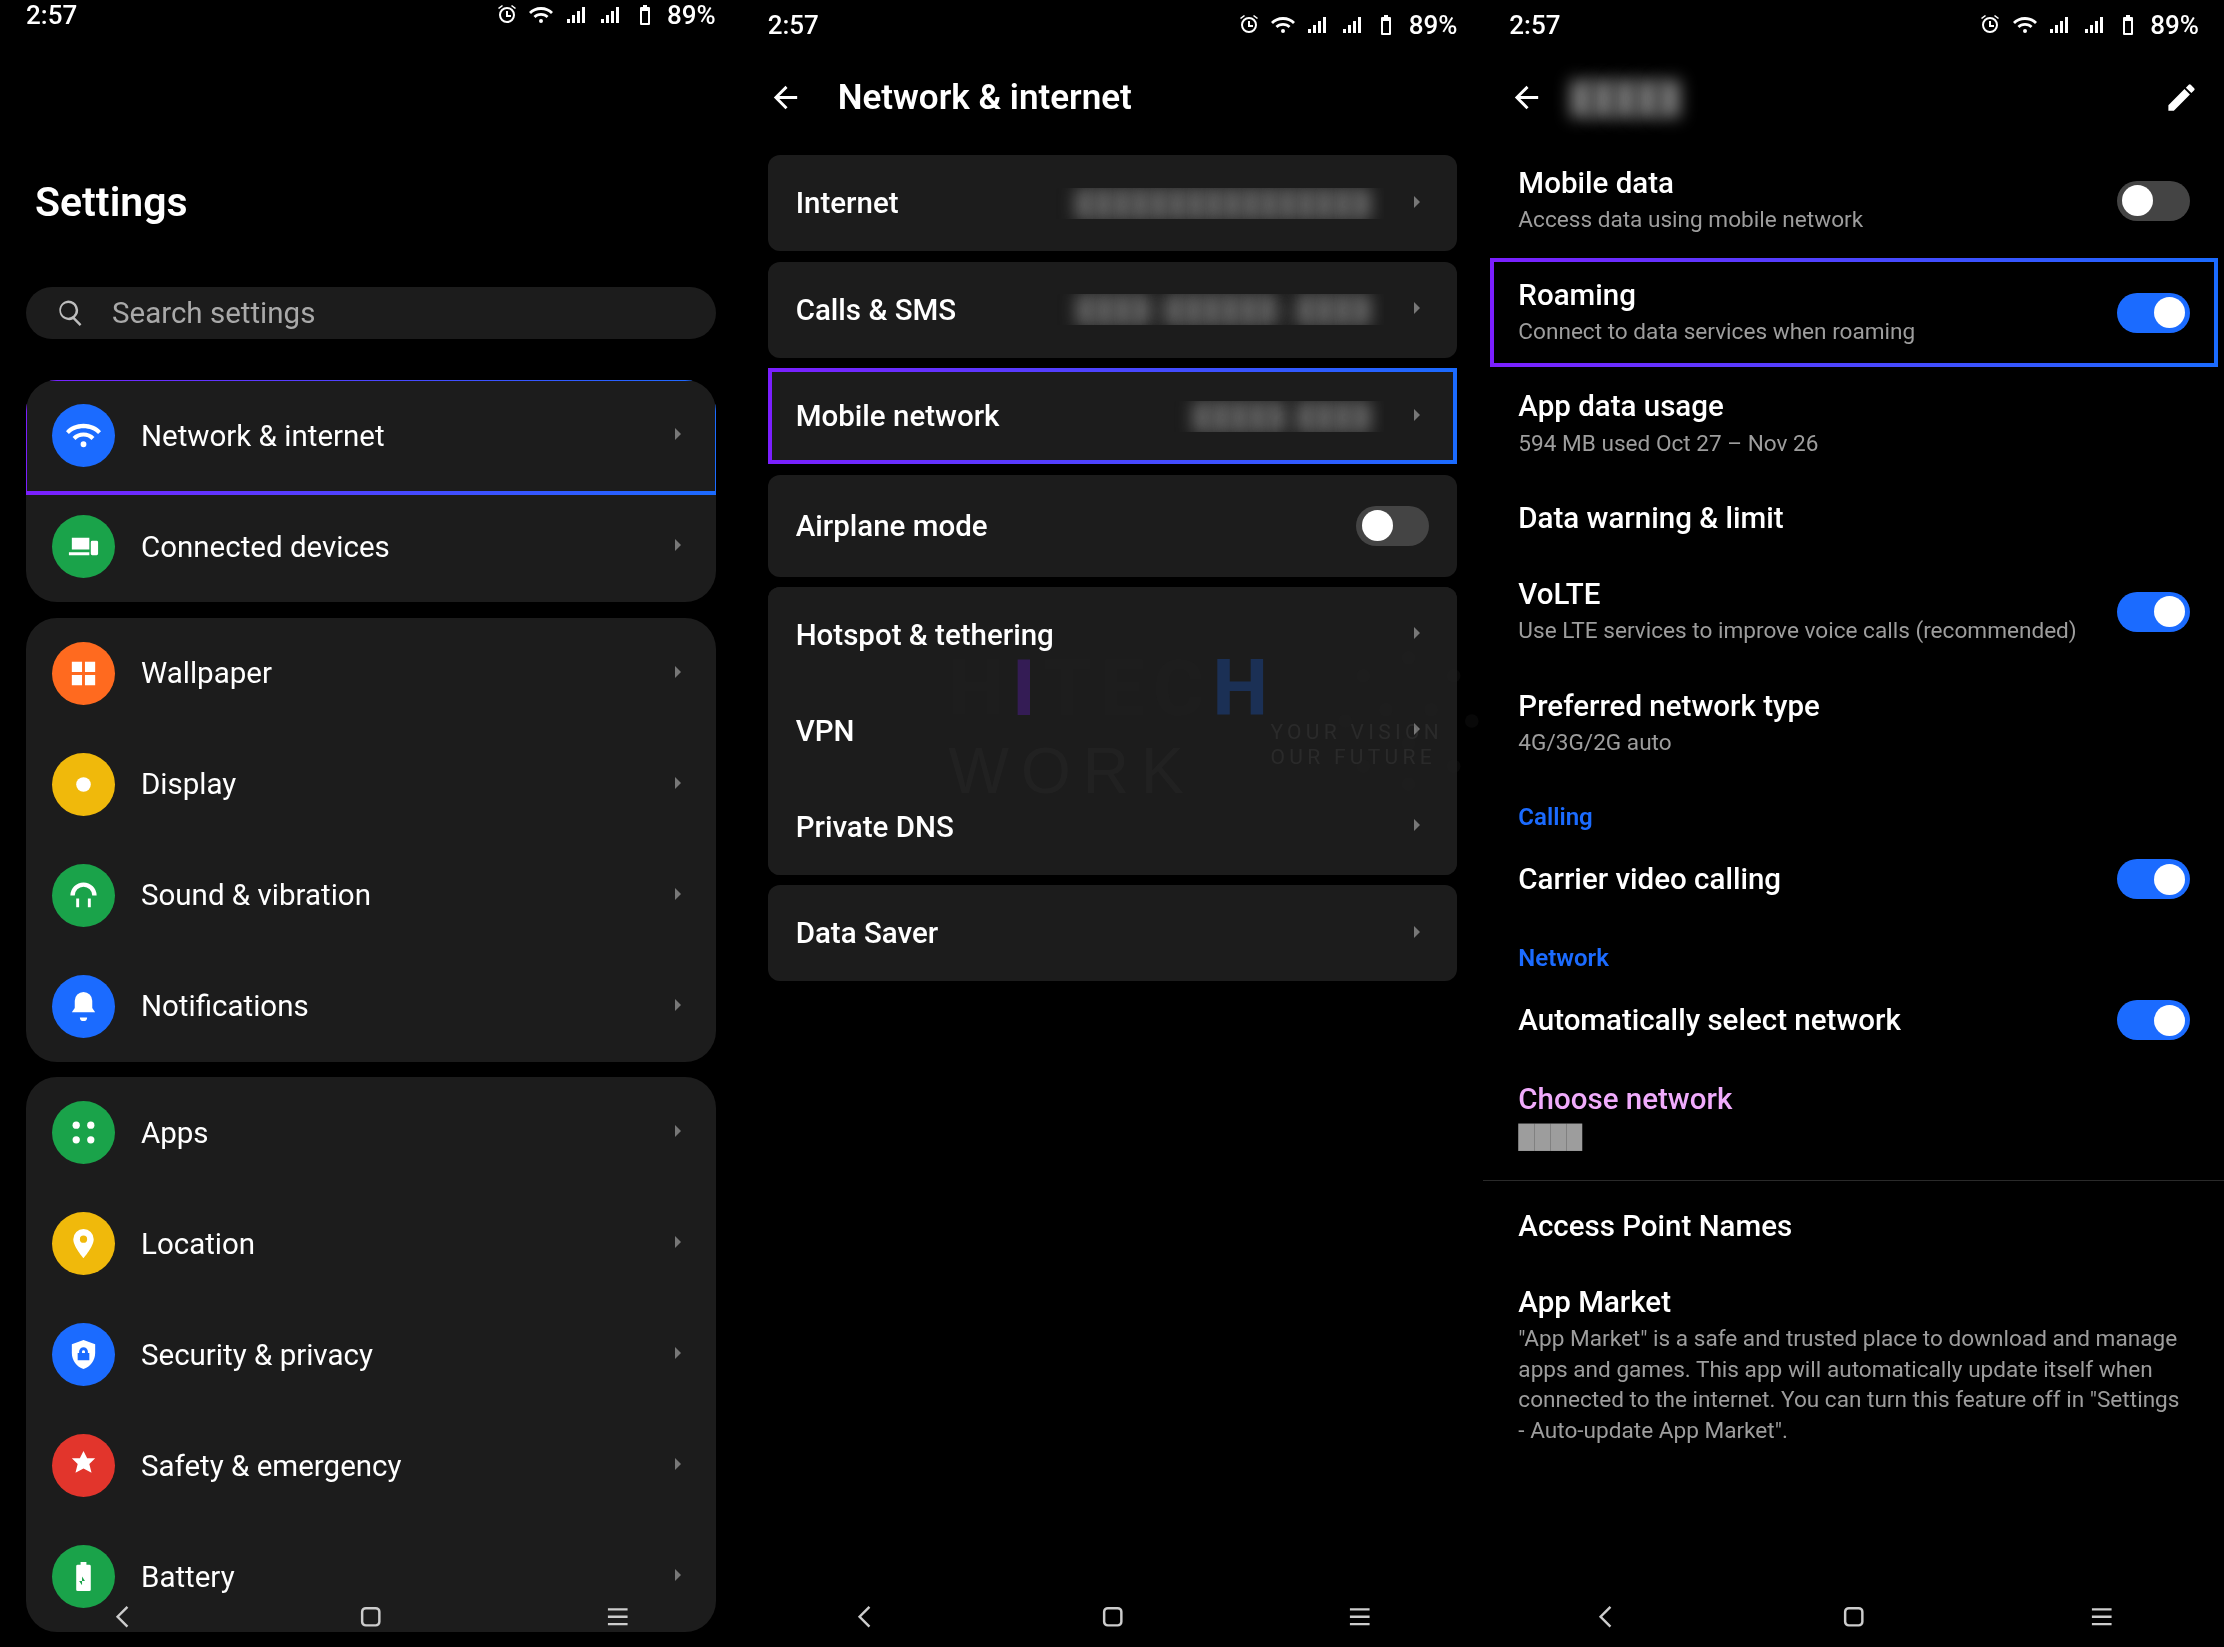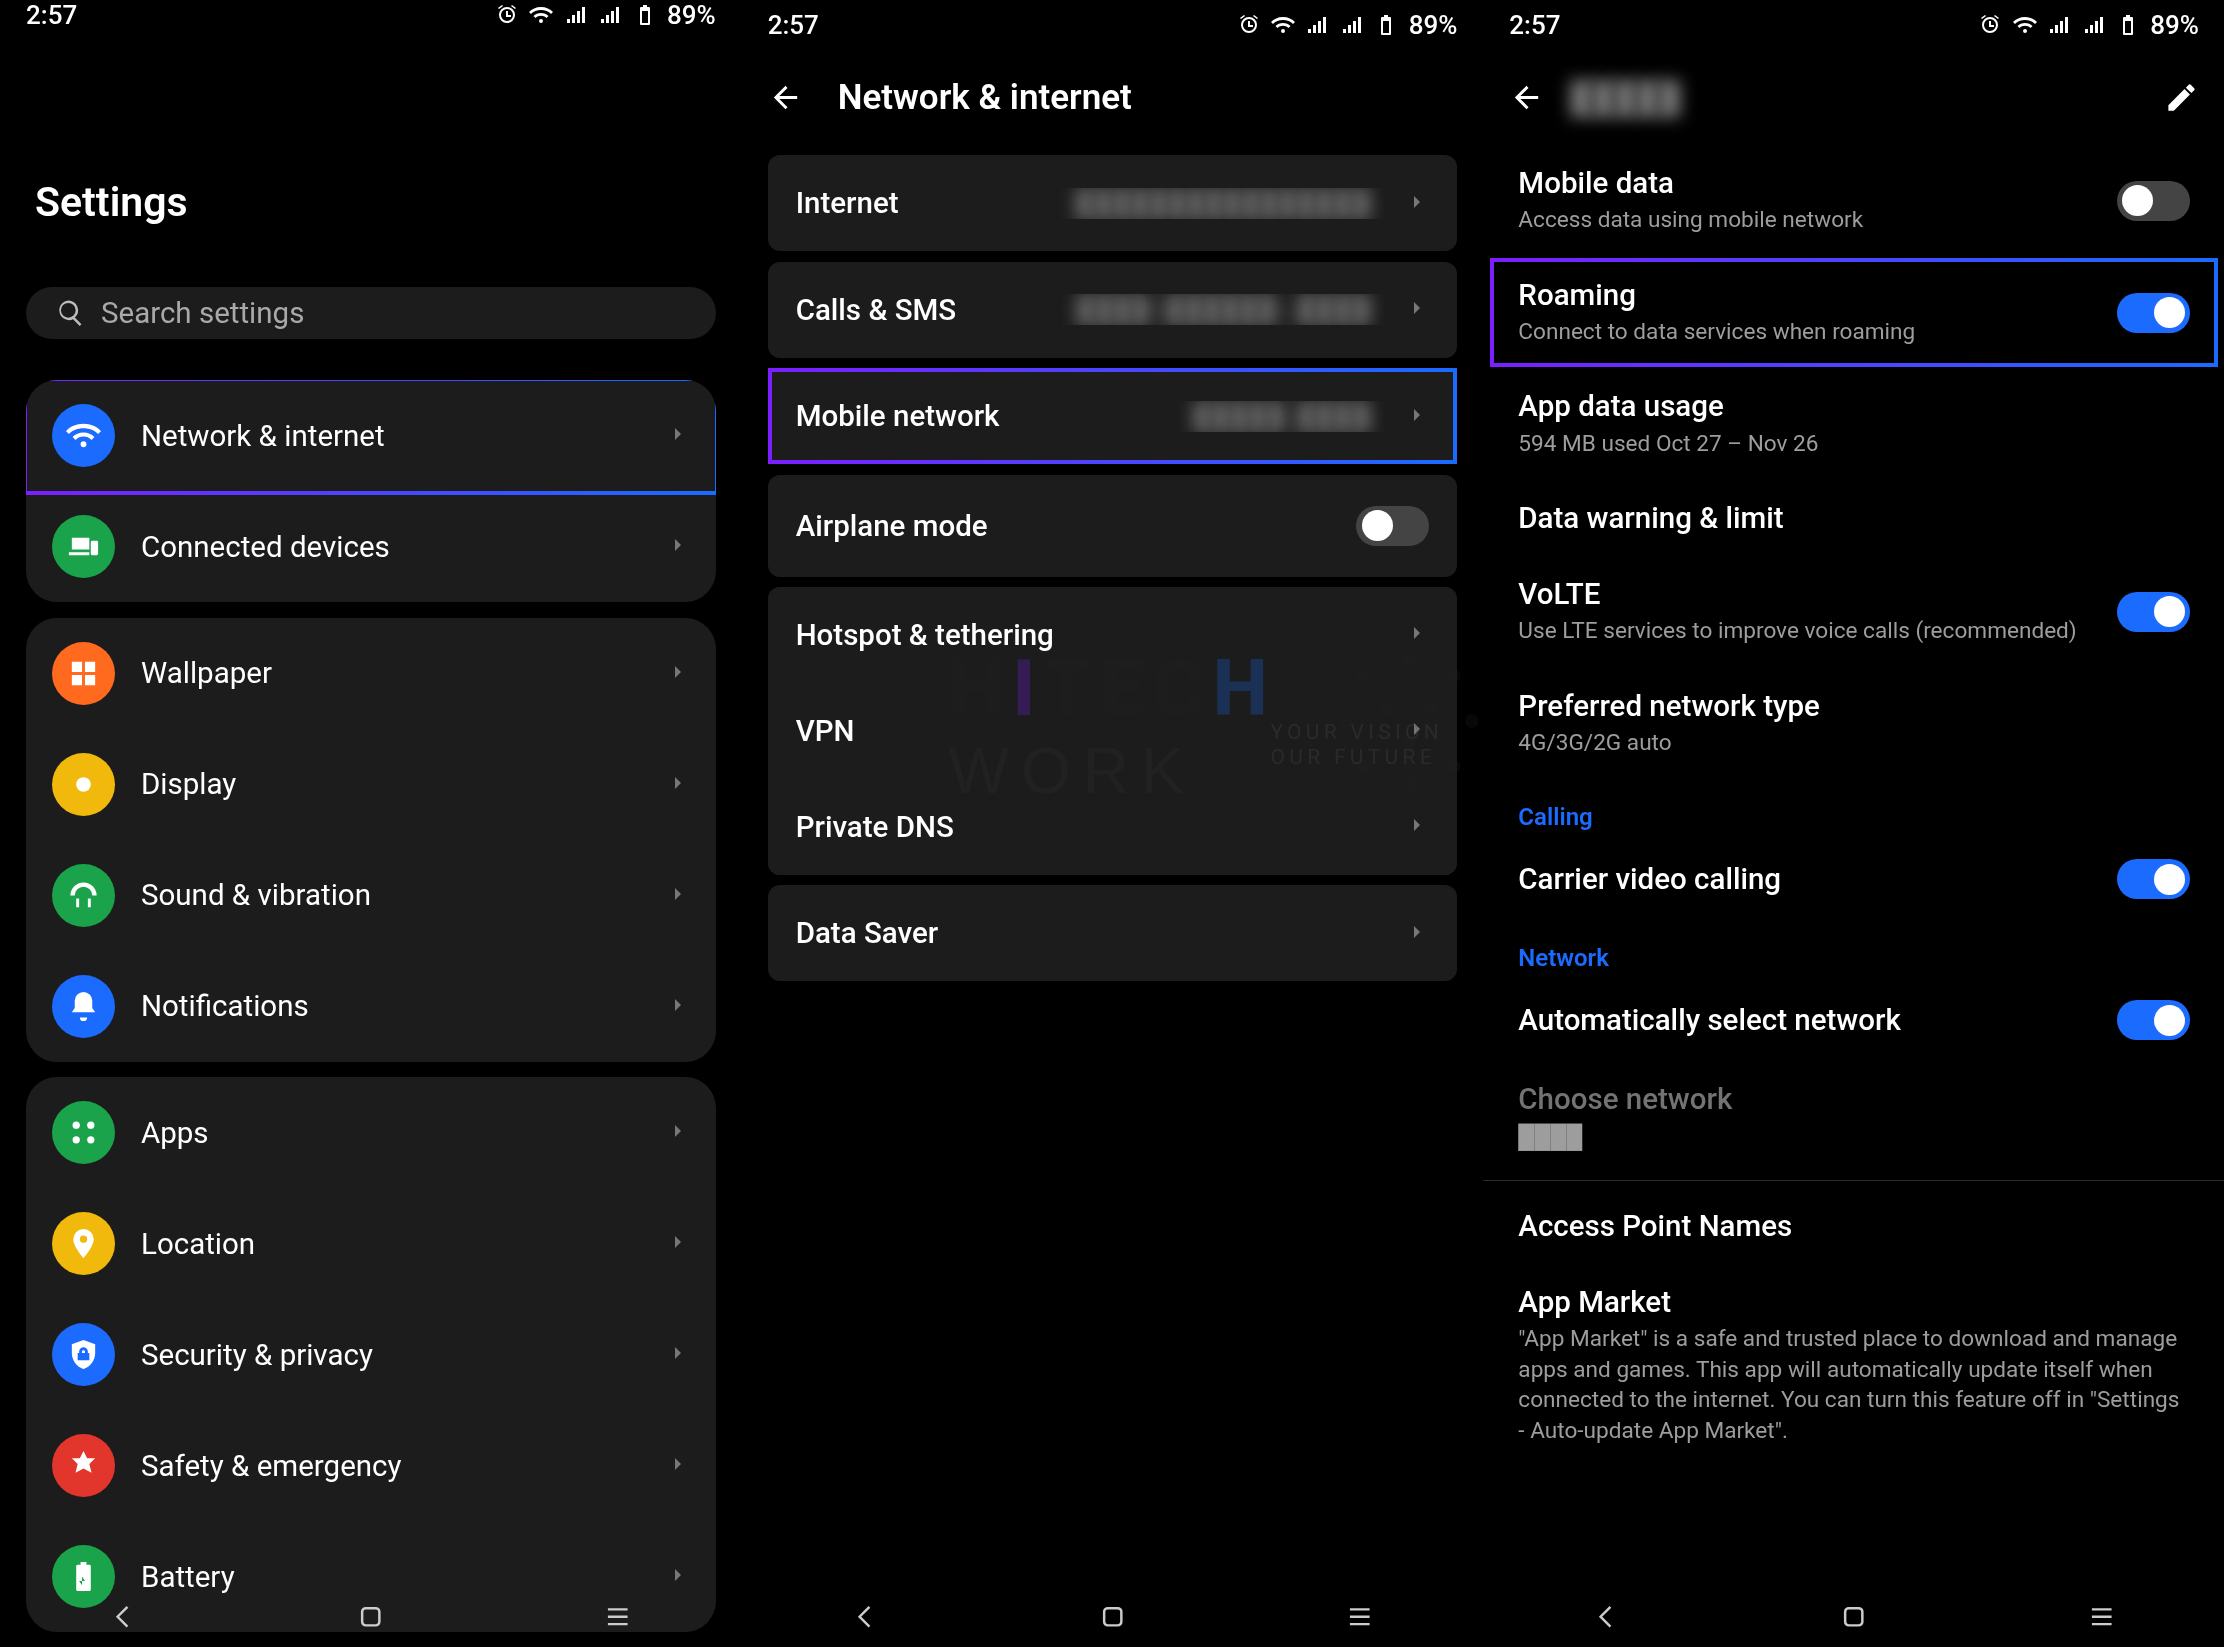--- a/index.html
+++ b/index.html
@@ -8,21 +8,21 @@
   .phone { width:742px; height:1648px; background:#000; color:#fff; position:relative; overflow:hidden; display:flex; flex-direction:column; }
   
   .statusbar { height:49px; display:flex; align-items:center; justify-content:space-between; padding:0 26px; font-size:26px; font-weight:500; }
   .statusbar .right { display:flex; align-items:center; gap:10.4px; }
   .statusbar svg { width:24px; height:24px; fill:#fff; }
   
   .navbar { height:63px; position:absolute; bottom:0; left:0; right:0; display:flex; align-items:center; justify-content:space-around; }
   .navbar svg { width:29.5px; height:29.5px; fill:none; stroke:#ccc; stroke-width:2; }
   
   .page-title { font-size:41px; font-weight:600; padding:148px 35px 61px 35px; }
-  .search-bar { margin:0 26px 26px 26px; background:#1c1c1c; border-radius:868px; height:83px; display:flex; align-items:center; padding:0 29.5px; gap:16px; }
+  .search-bar { margin:0 26px 26px 26px; background:#1c1c1c; border-radius:868px; height:83px; display:flex; align-items:center; padding:0 29.5px; gap:27px; }
   .search-bar svg { width:29.5px; height:29.5px; fill:#bdbdbd; }
   .search-bar span { color:#a9a9a9; font-size:29.5px; }
   .card { background:#1c1c1c; border-radius:31px; margin:15.6px 26px; overflow:hidden; }
   .row { display:flex; align-items:center; padding:24px 26px; gap:26px; position:relative; }
   .row .iconcircle { width:63px; height:63px; border-radius:50%; display:flex; align-items:center; justify-content:center; flex-shrink:0; }
   .row .iconcircle svg { width:35px; height:35px; fill:#fff; }
   .row .rowlabel { font-size:29.5px; flex:1; }
   .row .chev svg { width:24px; height:24px; fill:#777; }
   .highlight-box { position:absolute; border:4.3px solid; border-image:linear-gradient(90deg,#7b1fff,#1b6bff) 1; pointer-events:none; }
   
@@ -51,21 +51,21 @@
   .sectionhead { color:#1b6bff; font-size:24px; font-weight:600; padding:24px 16px 7px 35px; }
   .divider { height:0.9px; background:#2a2a2a; margin:7px 0; }
   .watermark { position:absolute; top:643px; left:50%; transform:translateX(-50%); width:713px; display:flex; align-items:center; justify-content:center; pointer-events:none; opacity:0.25; }
   .watermark .globe { position:absolute; right:-52px; top:-35px; width:226px; height:226px; }
   .watermark .wmtext { display:flex; flex-direction:column; gap:0; }
   .wm-hitech { font-size:78px; font-weight:800; letter-spacing:8.7px; color:#222; }
   .wm-hitech .i { color:#7b1fff; }
   .wm-hitech .dash { color:#1b6bff; }
   .wm-work { font-size:64px; font-weight:300; letter-spacing:12px; color:#333; font-family:Arial; }
   .wm-tag { font-size:21px; color:#555; letter-spacing:4.3px; line-height:1.2; position:absolute; right:26px; bottom:38px; text-align:left;}
-  .disabled .stitle { color:#737373; }
+  .disabled .stitle { color:#f0abfc; }
 </style>
 </head>
 <body>
 
 <div class="canvas">
 
 <div class="phone">
   <div class="statusbar">
     <span>2:57</span>
     <div class="right">

